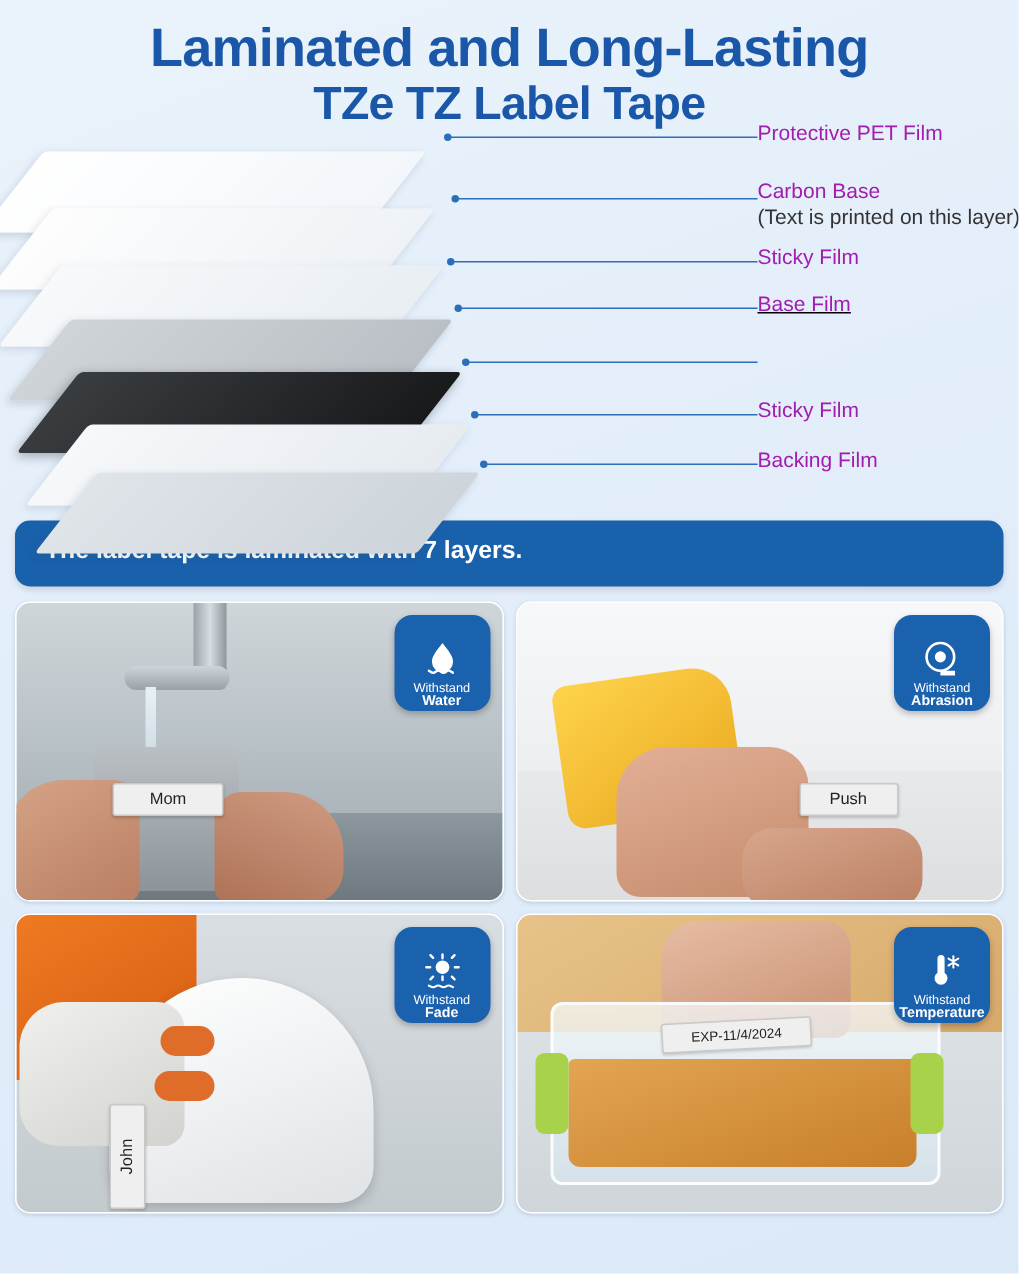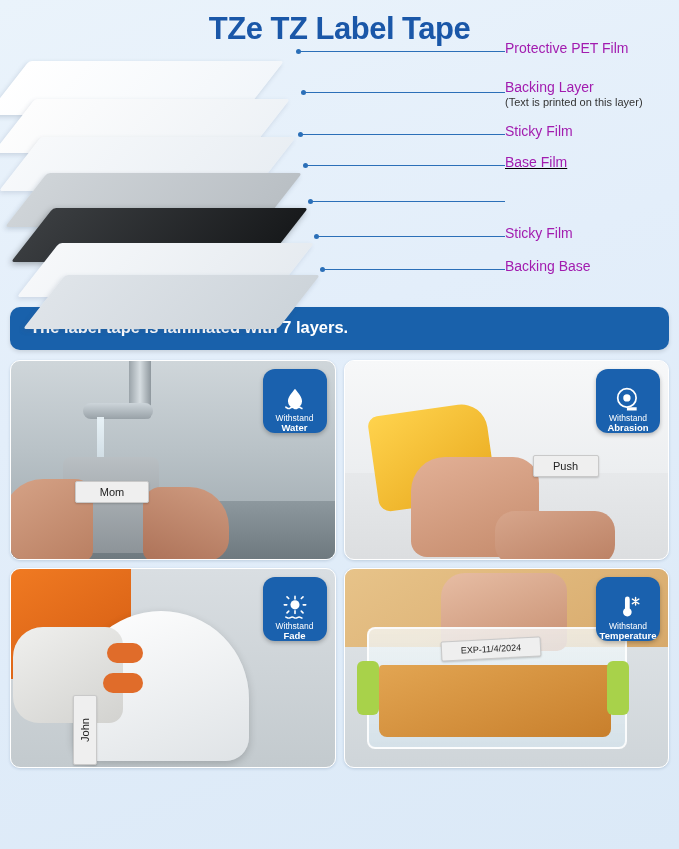--- a/index.html
+++ b/index.html
@@ -50,21 +50,21 @@
   .s7{left:44px; top:222px;background:linear-gradient(100deg,#dfe4e9,#cdd4da);box-shadow:0 2px 5px rgba(60,80,110,.18);}
 
   .callouts{
     position:absolute;left:290px;top:0;width:389px;height:248px;
   }
   .callout{position:absolute;left:215px;white-space:nowrap;}
   .callout .main{
     font-size:14px;color:#a21caf;
   }
   .callout .sub{
-    font-size:11px;color:#333;margin-top:1px;
+    font-size:14px;color:#333;margin-top:1px;
   }
   .leader{
     position:absolute;height:1px;background:#2b6fb8;
   }
   .dot{
     position:absolute;width:5px;height:5px;border-radius:50%;
     background:#2b6fb8;
   }
 
   
@@ -127,21 +127,21 @@
   .c1 .hand{position:absolute;left:-8px;top:118px;width:90px;height:82px;background:linear-gradient(150deg,#d6a387,#b97f62);border-radius:40px 18px 10px 20px;}
   .c1 .hand2{position:absolute;left:132px;top:126px;width:86px;height:74px;background:linear-gradient(200deg,#cf9b80,#ad7258);border-radius:18px 40px 22px 10px;}
   .c1 .tag{left:64px;top:120px;width:72px;height:20px;}
 
   
   .c2{background:linear-gradient(180deg,#f2f3f5 0%,#e6e8ea 60%,#dcdee0 100%);}
   .c2 .wall{position:absolute;left:0;top:0;width:100%;height:112px;background:linear-gradient(180deg,#f7f8f9,#eceef0);}
   .c2 .cloth{position:absolute;left:28px;top:48px;width:118px;height:96px;background:linear-gradient(150deg,#ffd34d,#e8a81d);border-radius:10px 26px 16px 12px;transform:rotate(-8deg);}
   .c2 .hand{position:absolute;left:66px;top:96px;width:128px;height:100px;background:linear-gradient(160deg,#e2b096,#c58b6c);border-radius:34px 26px 8px 16px;}
   .c2 .arm{position:absolute;left:150px;top:150px;width:120px;height:54px;background:linear-gradient(160deg,#d7a68c,#bb8063);border-radius:20px;}
-  .c2 .tag{left:188px;top:94px;width:64px;height:20px;}
+  .c2 .tag{left:188px;top:120px;width:64px;height:20px;}
 
   
   .c3{background:linear-gradient(180deg,#d9dee2 0%,#c3cace 100%);}
   .c3 .orange{position:absolute;left:0;top:0;width:120px;height:110px;background:linear-gradient(150deg,#f07a22,#d35b12);}
   .c3 .helmet{position:absolute;left:62px;top:42px;width:176px;height:150px;background:linear-gradient(160deg,#ffffff,#dfe3e6);border-radius:90px 90px 24px 24px;box-shadow:0 3px 8px rgba(0,0,0,.18);}
   .c3 .glove{position:absolute;left:2px;top:58px;width:110px;height:96px;background:linear-gradient(150deg,#f0f0ee,#d2d2cf);border-radius:30px 18px 14px 26px;}
   .c3 .finger{position:absolute;left:96px;top:74px;width:36px;height:20px;background:#e06c2a;border-radius:10px;}
   .c3 .finger2{position:absolute;left:92px;top:104px;width:40px;height:20px;background:#e06c2a;border-radius:10px;}
   .c3 .tag{left:62px;top:126px;width:22px;height:68px;}
   .c3 .tag span{transform:rotate(-90deg);display:block;}
@@ -155,20 +155,21 @@
   .c4 .clipL{position:absolute;left:12px;top:92px;width:22px;height:54px;background:#a8d24a;border-radius:6px;}
   .c4 .clipR{position:absolute;left:262px;top:92px;width:22px;height:54px;background:#a8d24a;border-radius:6px;}
   .c4 .tag{left:96px;top:70px;width:98px;height:18px;font-size:9px;transform:rotate(-3deg);}
 </style>
 </head>
 <body>
 
 <div class="page">
 
   <div class="header">
+    <div class="title-1">Laminated and Long-Lasting</div>
     <div class="title-2">TZe TZ Label Tape</div>
   </div>
 
   <div class="diagram">
 
     <div class="layers">
       <div class="sheet s1"></div>
       <div class="sheet s2"></div>
       <div class="sheet s3"></div>
       <div class="sheet s4"></div>
@@ -181,21 +182,21 @@
 
       <div class="dot" style="left:6px;  top:-4px;"></div>
       <div class="leader" style="left:8px;  top:-2px; width:207px;"></div>
       <div class="callout" style="top:-13px;">
         <div class="main">Protective PET Film</div>
       </div>
 
       <div class="dot" style="left:11px; top:37px;"></div>
       <div class="leader" style="left:13px; top:39px; width:202px;"></div>
       <div class="callout" style="top:26px;">
-        <div class="main">Backing Layer</div>
+        <div class="main">Carbon Base</div>
         <div class="sub">(Text is printed on this layer)</div>
       </div>
 
       <div class="dot" style="left:8px;  top:79px;"></div>
       <div class="leader" style="left:10px; top:81px; width:205px;"></div>
       <div class="callout" style="top:70px;">
         <div class="main">Sticky Film</div>
       </div>
 
       <div class="dot" style="left:13px; top:110px;"></div>
@@ -209,21 +210,21 @@
 
       <div class="dot" style="left:24px; top:181px;"></div>
       <div class="leader" style="left:26px; top:183px; width:189px;"></div>
       <div class="callout" style="top:172px;">
         <div class="main">Sticky Film</div>
       </div>
 
       <div class="dot" style="left:30px; top:214px;"></div>
       <div class="leader" style="left:32px; top:216px; width:183px;"></div>
       <div class="callout" style="top:205px;">
-        <div class="main">Backing Base</div>
+        <div class="main">Backing Film</div>
       </div>
     </div>
   </div>
 
   <div class="banner">
     <div>The label tape is laminated with 7 layers.</div>
   </div>
 
   <div class="grid">
 

